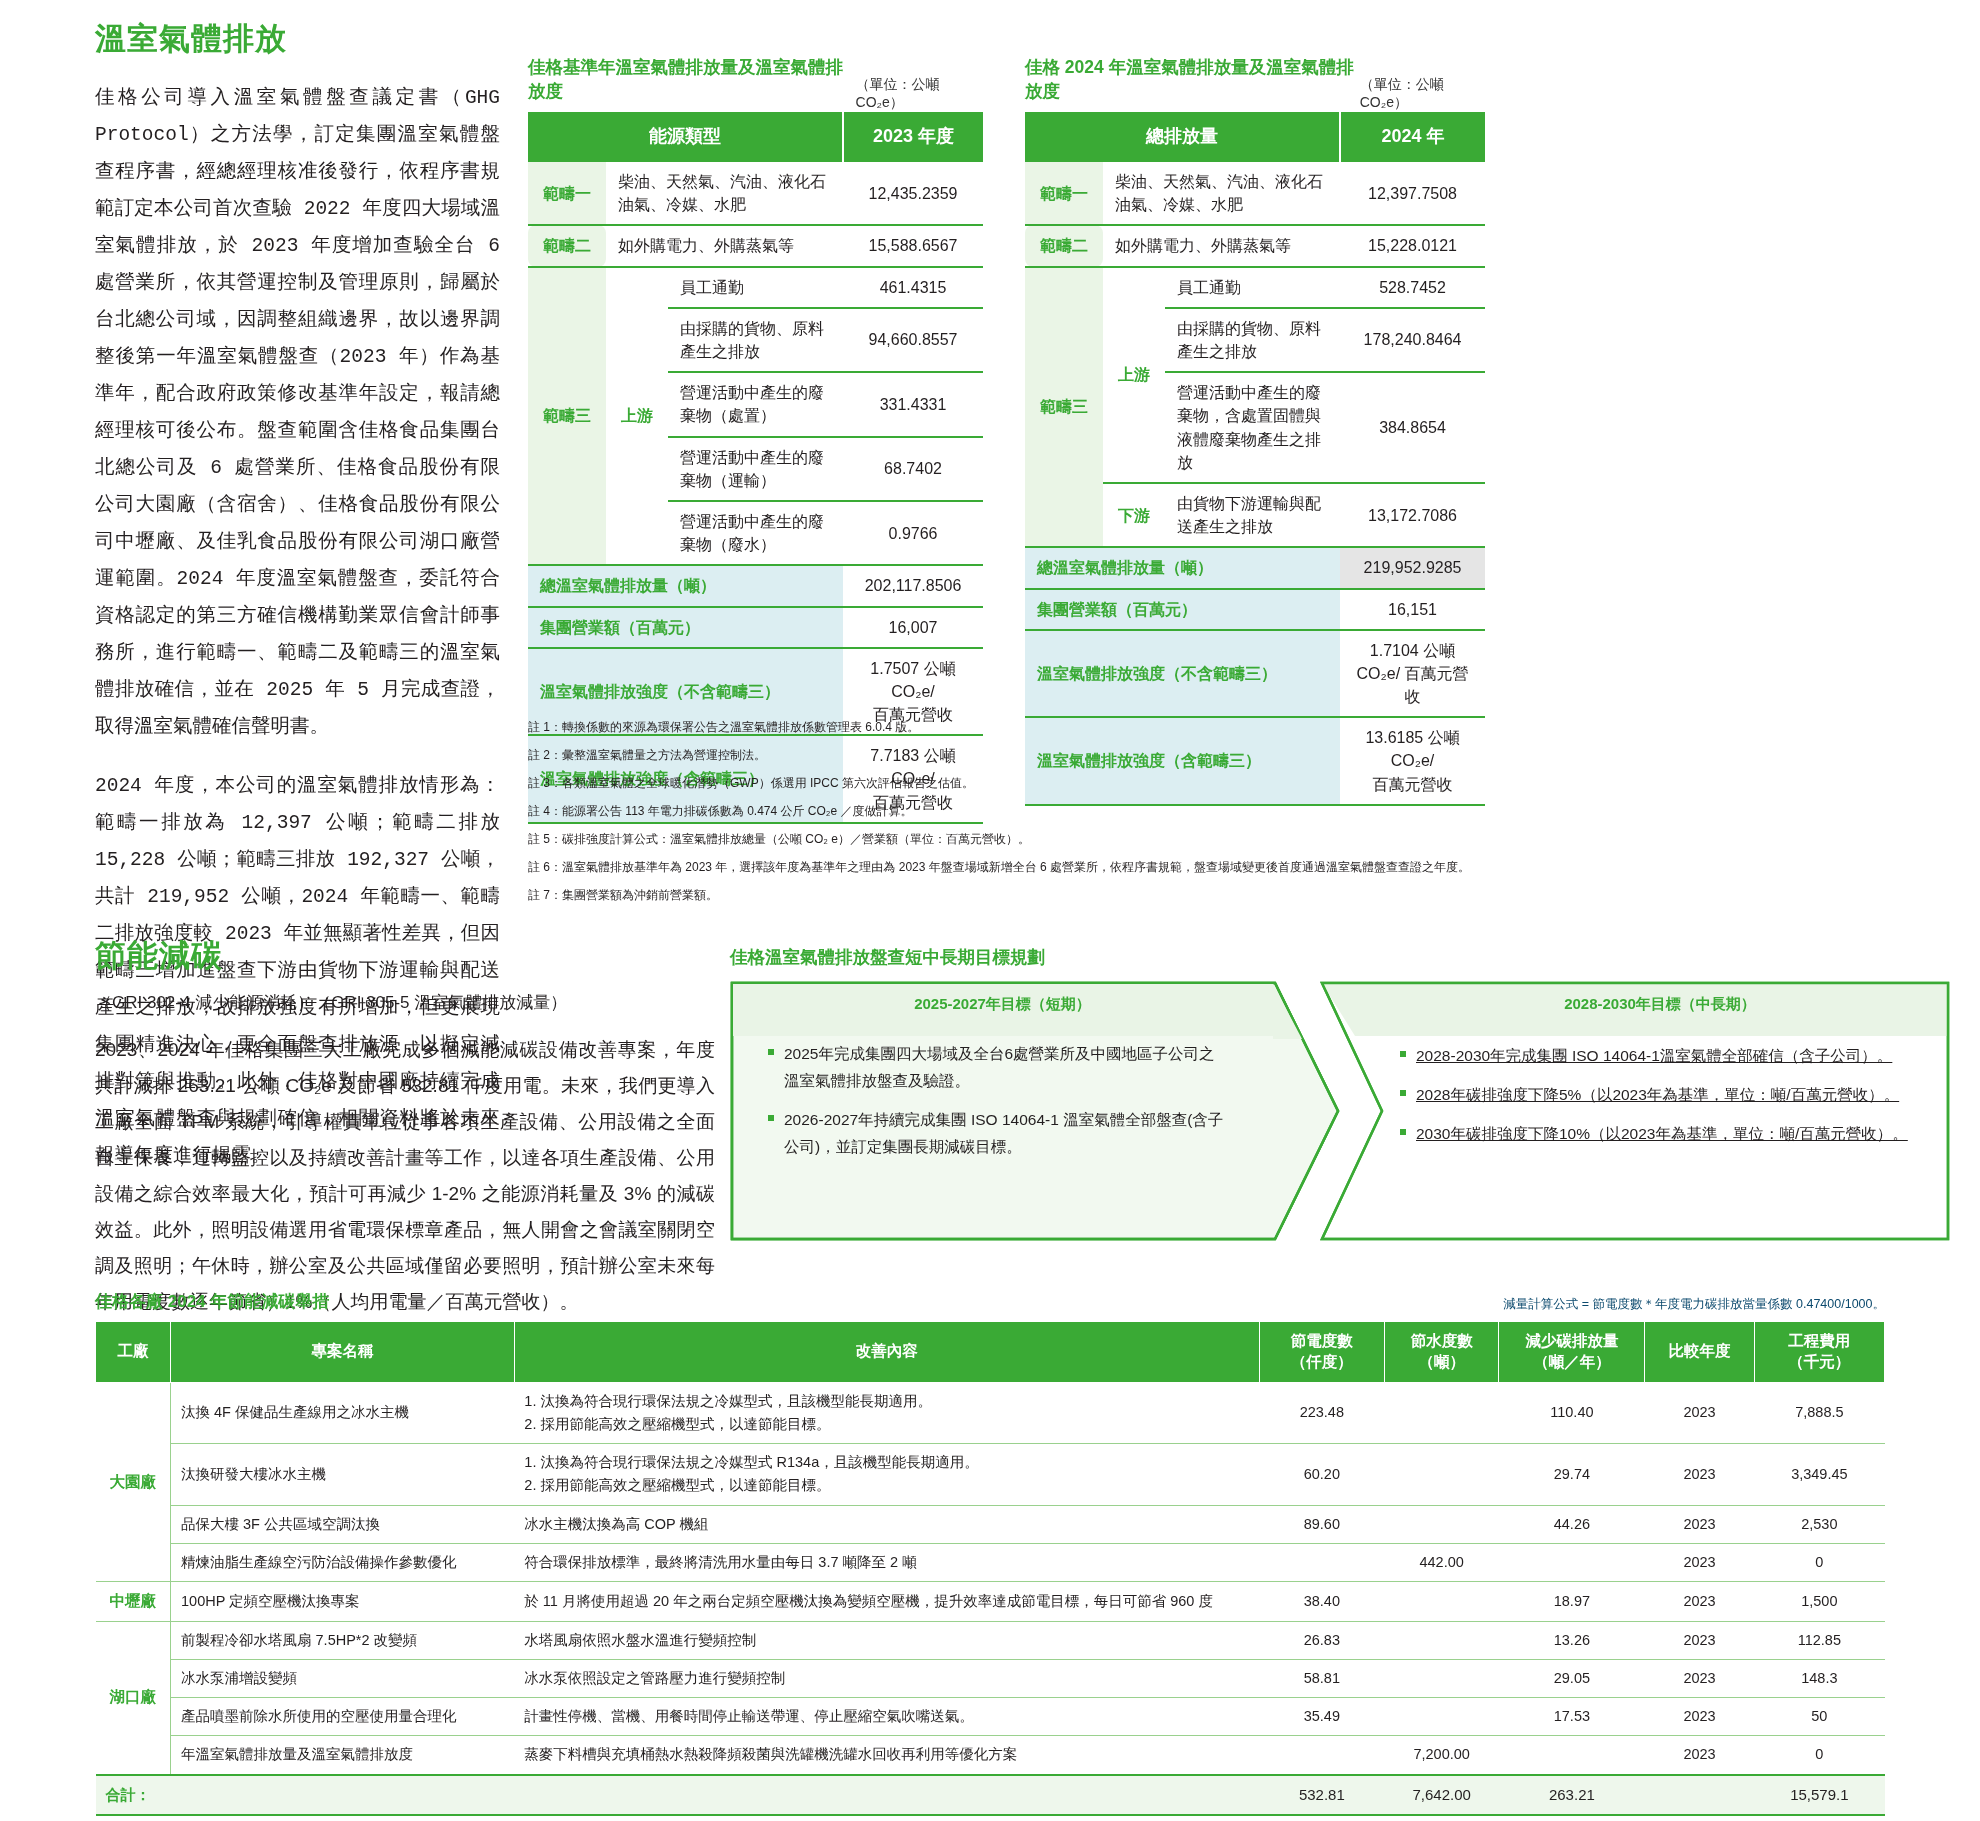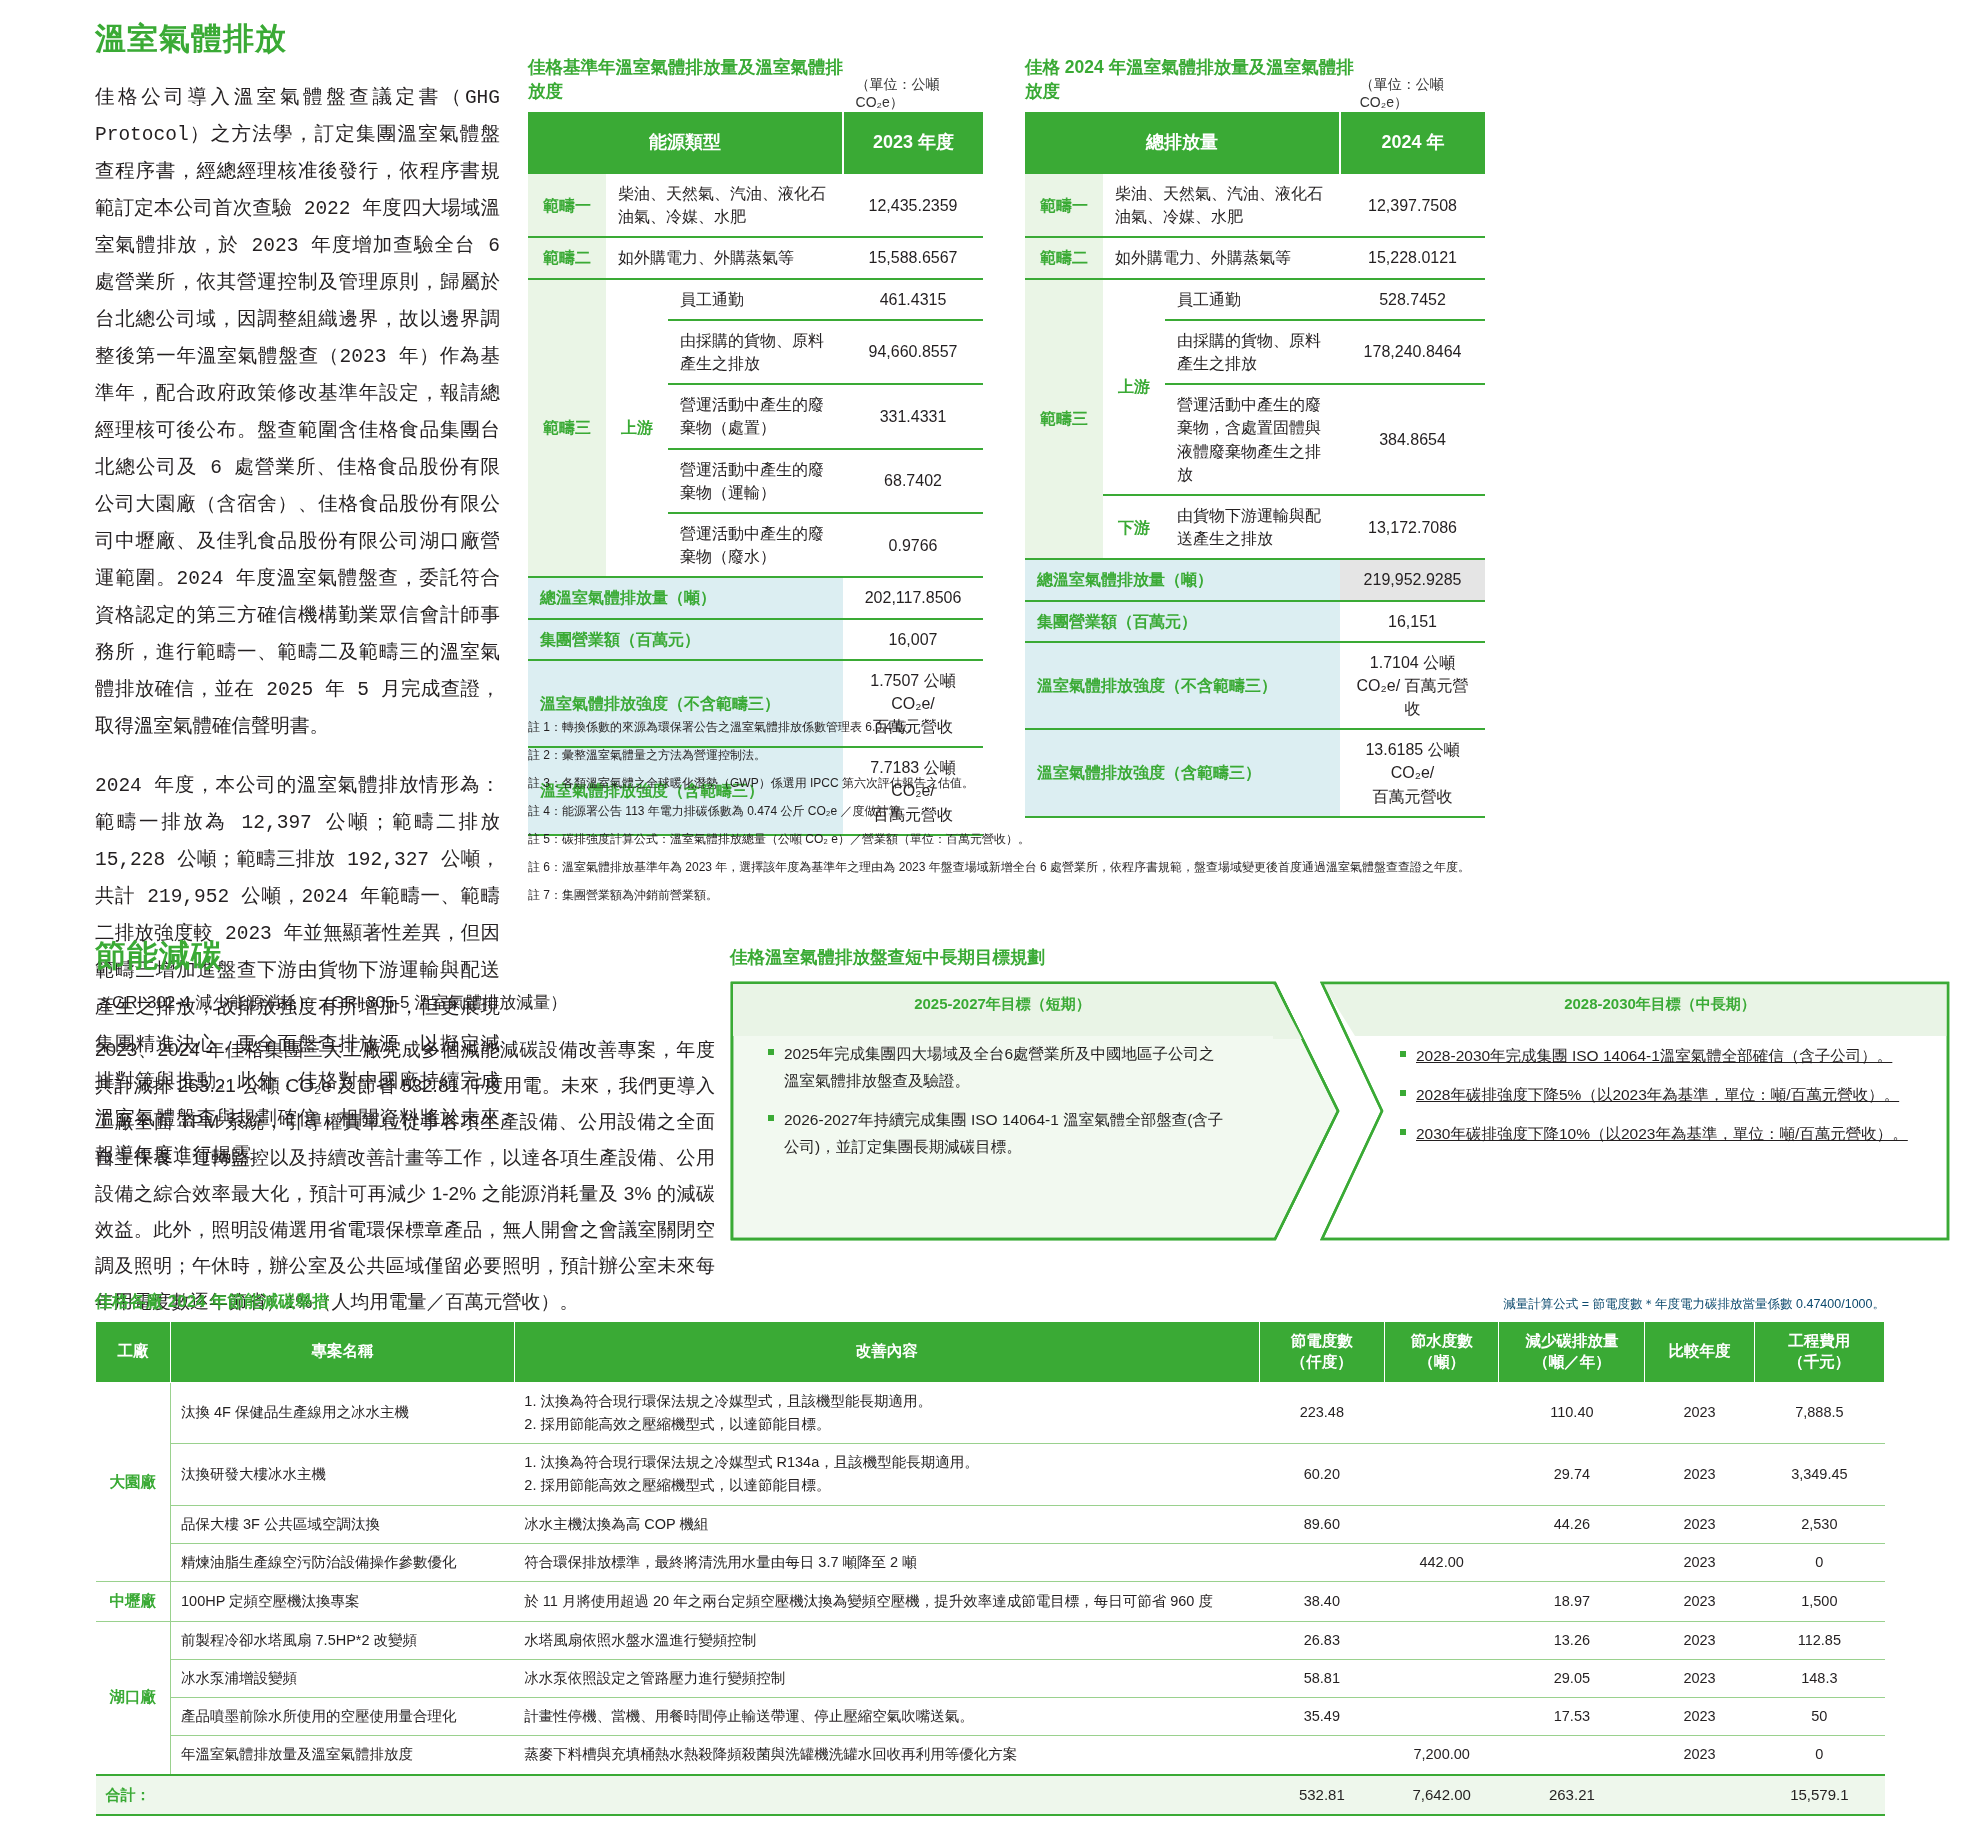--- a/index.html
+++ b/index.html
@@ -53,21 +53,21 @@
     line-height:1.45;
   }
   table.g .hdr {
     background:#3aaa35;
     color:#ffffff;
     font-weight:bold;
     text-align:center;
     font-size:18px;
     border-top:none;
     border-bottom:none;
-    padding:17px 8px;
+    padding:11px 8px;
   }
   .sc-label {
     background:#eaf5e6;
     color:#3aaa35;
     font-weight:bold;
     text-align:center;
     font-size:16.5px;
   }
   .upstream {
     text-align:center;
@@ -77,21 +77,21 @@
   }
   .num { text-align:center; font-size:17px; }
   .sum-row td {
     background:#dceef2;
     color:#3aaa35;
     font-weight:bold;
   }
   .sum-row td.num { color:#231f20; font-weight:normal; }
   .nosep { border-top:none; }
   .nobot { border-bottom:none; }
-  .thin-top { border-top:1px solid #7cc576; }
+  .thin-top { border-top:1px solid #7cc576;border-radius:8px; }
   .thin-bot { border-bottom:1px solid #7cc576; }
 
   .notes { font-size:12px; line-height:26px; color:#231f20; margin-top:14px; }
   .notes div { margin-bottom:2px; }
 
   
   .goal-title { color:#3aaa35; font-weight:bold; font-size:17.5px; margin-bottom:12px;}
   .arrows { display:flex; align-items:stretch; }
   .ah-title { text-align:center; color:#3aaa35; font-weight:bold; font-size:15px; padding:14px 0 10px 0;}
   .bullets { list-style:none; margin:0; padding:0 18px 0 10px; font-size:15.5px; line-height:1.75; }

